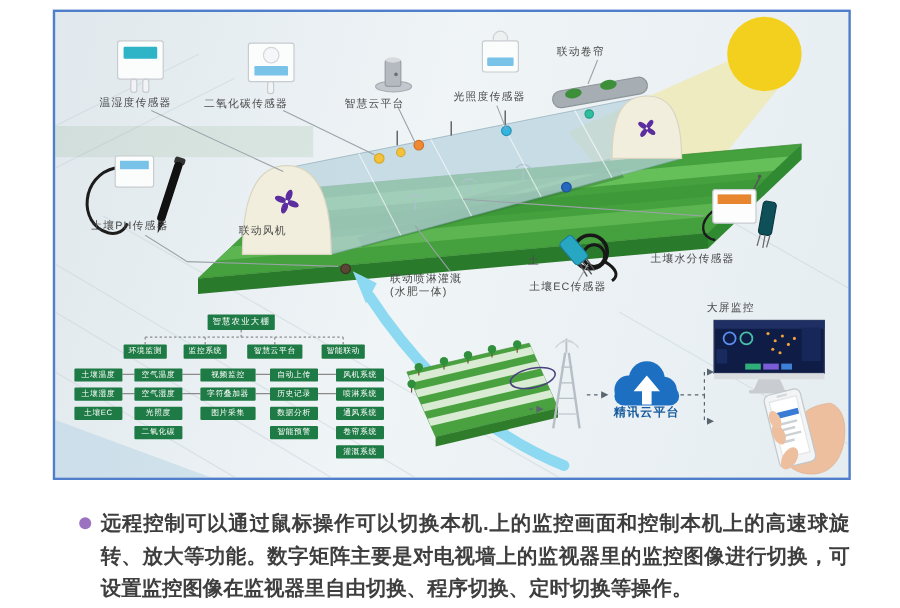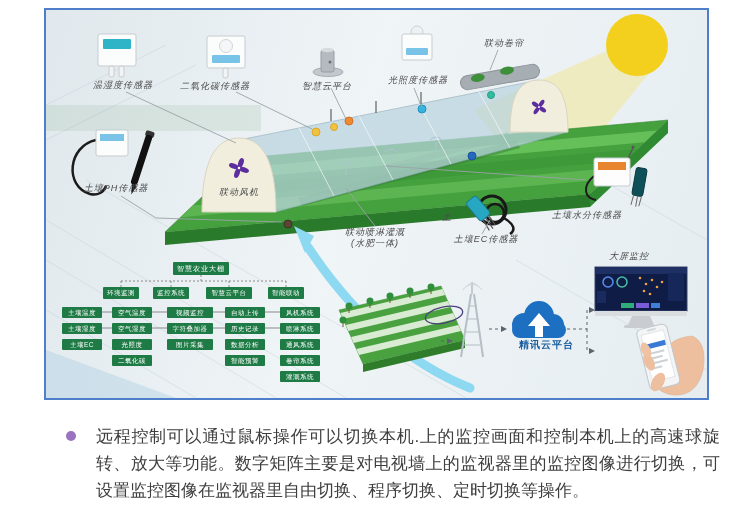--- a/index.html
+++ b/index.html
@@ -6,33 +6,33 @@
   #page{position:relative;width:750px;height:507px;background:#ffffff;overflow:hidden;
         font-family:"Liberation Sans",sans-serif;}
   
   #panel{position:absolute;left:44px;top:8px;width:665px;height:392px;box-sizing:border-box;
          border:2px solid #4f7ecb;
          background:
            linear-gradient(105deg, rgba(222,231,236,.9), rgba(240,245,247,.75) 45%, rgba(228,236,240,.85)),
            #eef2f4;}
   #scene{position:absolute;left:0;top:0;}
   .lbl{position:absolute;font-size:9px;line-height:11px;color:#4a4a4a;letter-spacing:1px;
-       text-align:center;white-space:nowrap;font-style:italic;}
+       text-align:left;white-space:nowrap;}
   .lbl-blue{position:absolute;font-size:10px;line-height:12px;color:#175c9f;font-weight:bold;
-       letter-spacing:1px;text-align:right;white-space:nowrap;}
+       letter-spacing:1px;text-align:center;white-space:nowrap;}
   
   .fcbox{position:absolute;background:#1e7b45;color:#ffffff;font-size:6.5px;line-height:11px;
          height:11px;text-align:center;letter-spacing:.5px;border-radius:1px;overflow:hidden;}
   .fcroot{position:absolute;background:#1e7b45;color:#ffffff;font-size:7px;line-height:13px;
          height:13px;text-align:center;letter-spacing:1px;border-radius:1px;}
   
   #bullet{position:absolute;left:66px;top:431px;width:10px;height:10px;border-radius:50%;
           background:#9b72c0;}
-  #caption{position:absolute;left:96px;top:423px;width:624px;font-size:17px;line-height:27px;
-           font-weight:400;color:#3e3e3e;text-align:justify;}
+  #caption{position:absolute;left:84px;top:423px;width:624px;font-size:17px;line-height:27px;
+           font-weight:700;color:#3e3e3e;text-align:justify;}
 </style>
 </head>
 <body>
 
 <div id="page">
 
   <div id="panel">
 
     <svg id="scene" width="661" height="388" viewBox="0 0 661 388">
       <defs>

